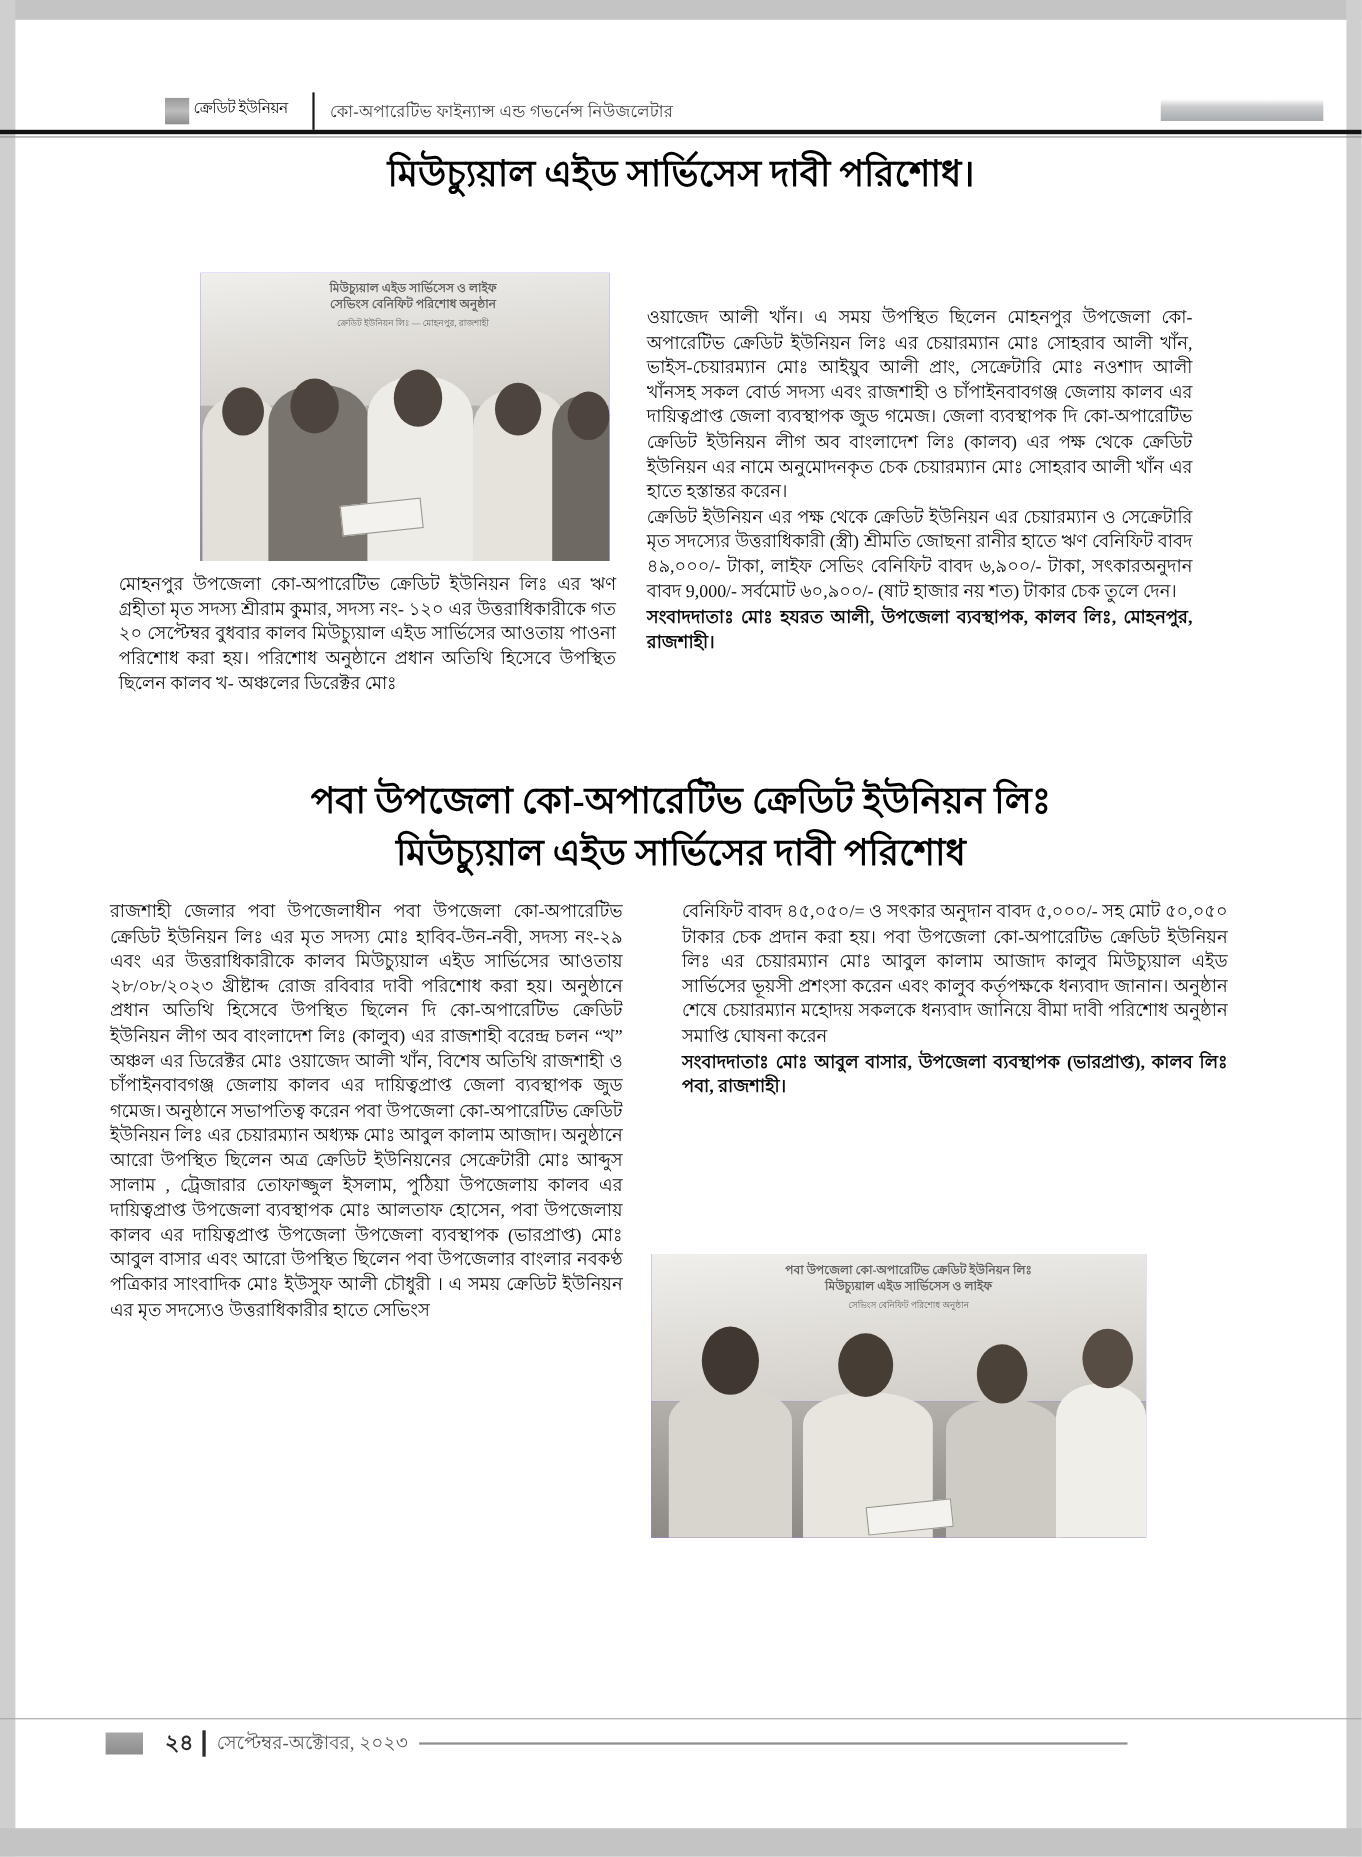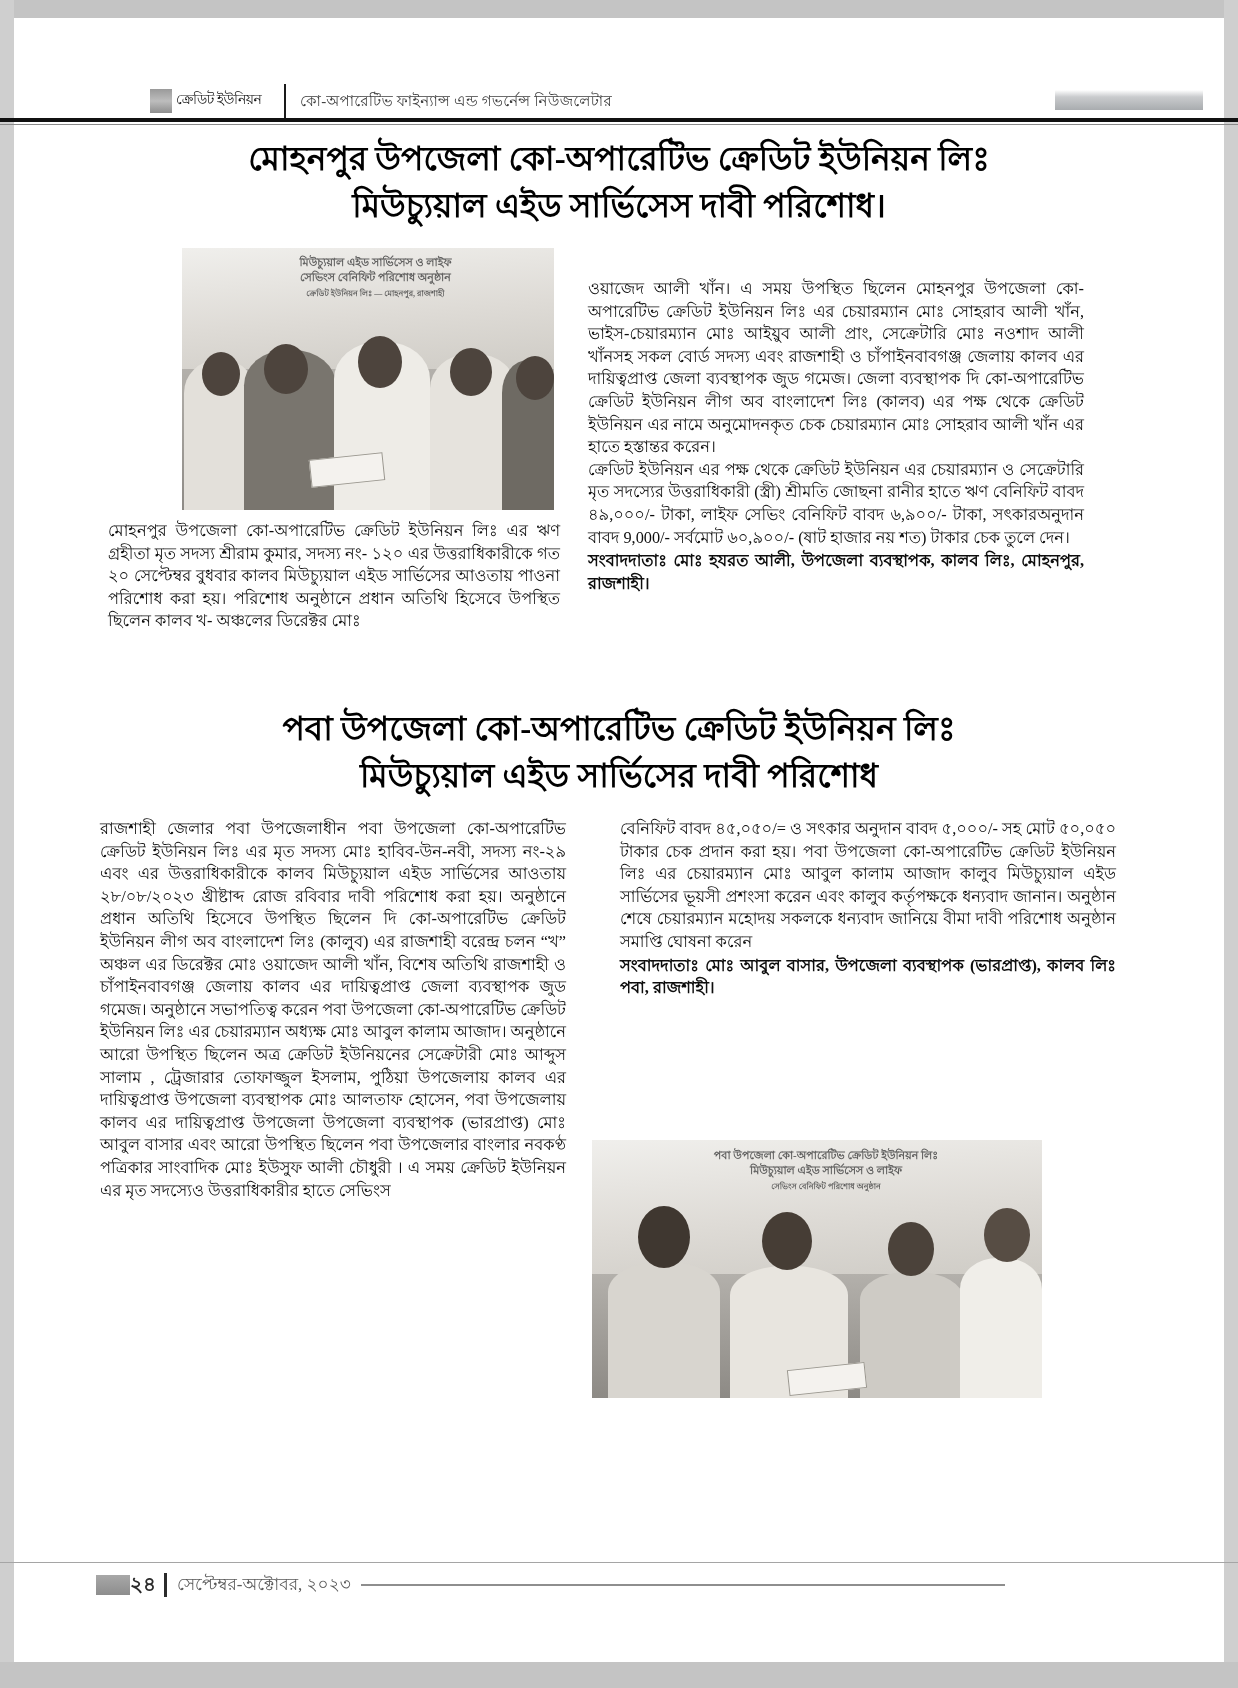--- a/index.html
+++ b/index.html
@@ -152,21 +152,21 @@
     top: 6%;
     font-size: 11px;
     line-height: 15px;
     color: #4a4a4a;
     font-weight: bold;
     text-align: center;
     opacity: .85;
   }
   .photo .banner-text .small {
     font-size: 8px;
-    font-weight: bold;
+    font-weight: normal;
     line-height: 11px;
     display: block;
     margin-top: 3px;
   }
   .photo .floor {
     position: absolute;
     left: 0; right: 0; bottom: 0;
     height: 54%;
     background: linear-gradient(180deg,#b3b0ab 0%,#8d8a85 100%);
   }
@@ -203,21 +203,21 @@
     height: 30px;
     display: flex;
     align-items: center;
   }
   .foot-block {
     width: 34px;
     height: 20px;
     background: linear-gradient(180deg,#a8a8a8,#8d8d8d);
   }
   .foot-page {
-    margin-left: 0;
+    margin-left: 20px;
     font-size: 20px;
     font-weight: bold;
     color: #2b2b2b;
   }
   .foot-bar {
     margin-left: 8px;
     width: 3px;
     height: 24px;
     background: #2b2b2b;
   }
@@ -268,21 +268,20 @@
     <div class="mast-left-block"></div>
     <div class="mast-logo">ক্রেডিট ইউনিয়ন</div>
     <div class="mast-divider"></div>
     <div class="mast-sub">কো-অপারেটিভ ফাইন্যান্স এন্ড গভর্নেন্স নিউজলেটার</div>
   </div>
   <div class="mast-right-bar"></div>
   <div class="mast-rule"></div>
   <div class="mast-rule-thin"></div>
 
   <div class="headline" id="headline-1">
-    <span class="l1">মোহনপুর উপজেলা কো-অপারেটিভ ক্রেডিট ইউনিয়ন লিঃ</span>
     <span class="l2">মিউচ্যুয়াল এইড সার্ভিসেস দাবী পরিশোধ।</span>
   </div>
 
   <div class="photo" id="photo-1">
     <div class="banner">
       <div class="banner-text">
         <span>মিউচ্যুয়াল এইড সার্ভিসেস ও লাইফ</span><br>
         <span>সেভিংস বেনিফিট পরিশোধ অনুষ্ঠান</span>
         <span class="small">ক্রেডিট ইউনিয়ন লিঃ — মোহনপুর, রাজশাহী</span>
       </div>

